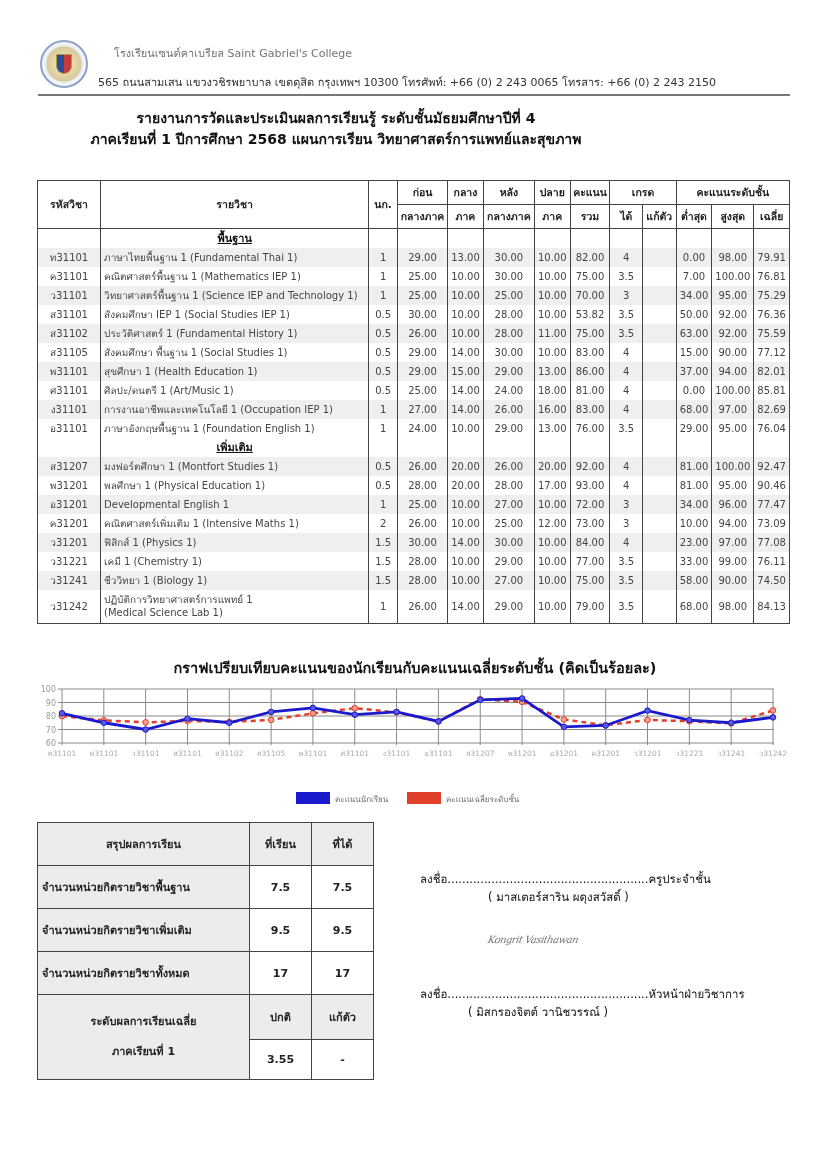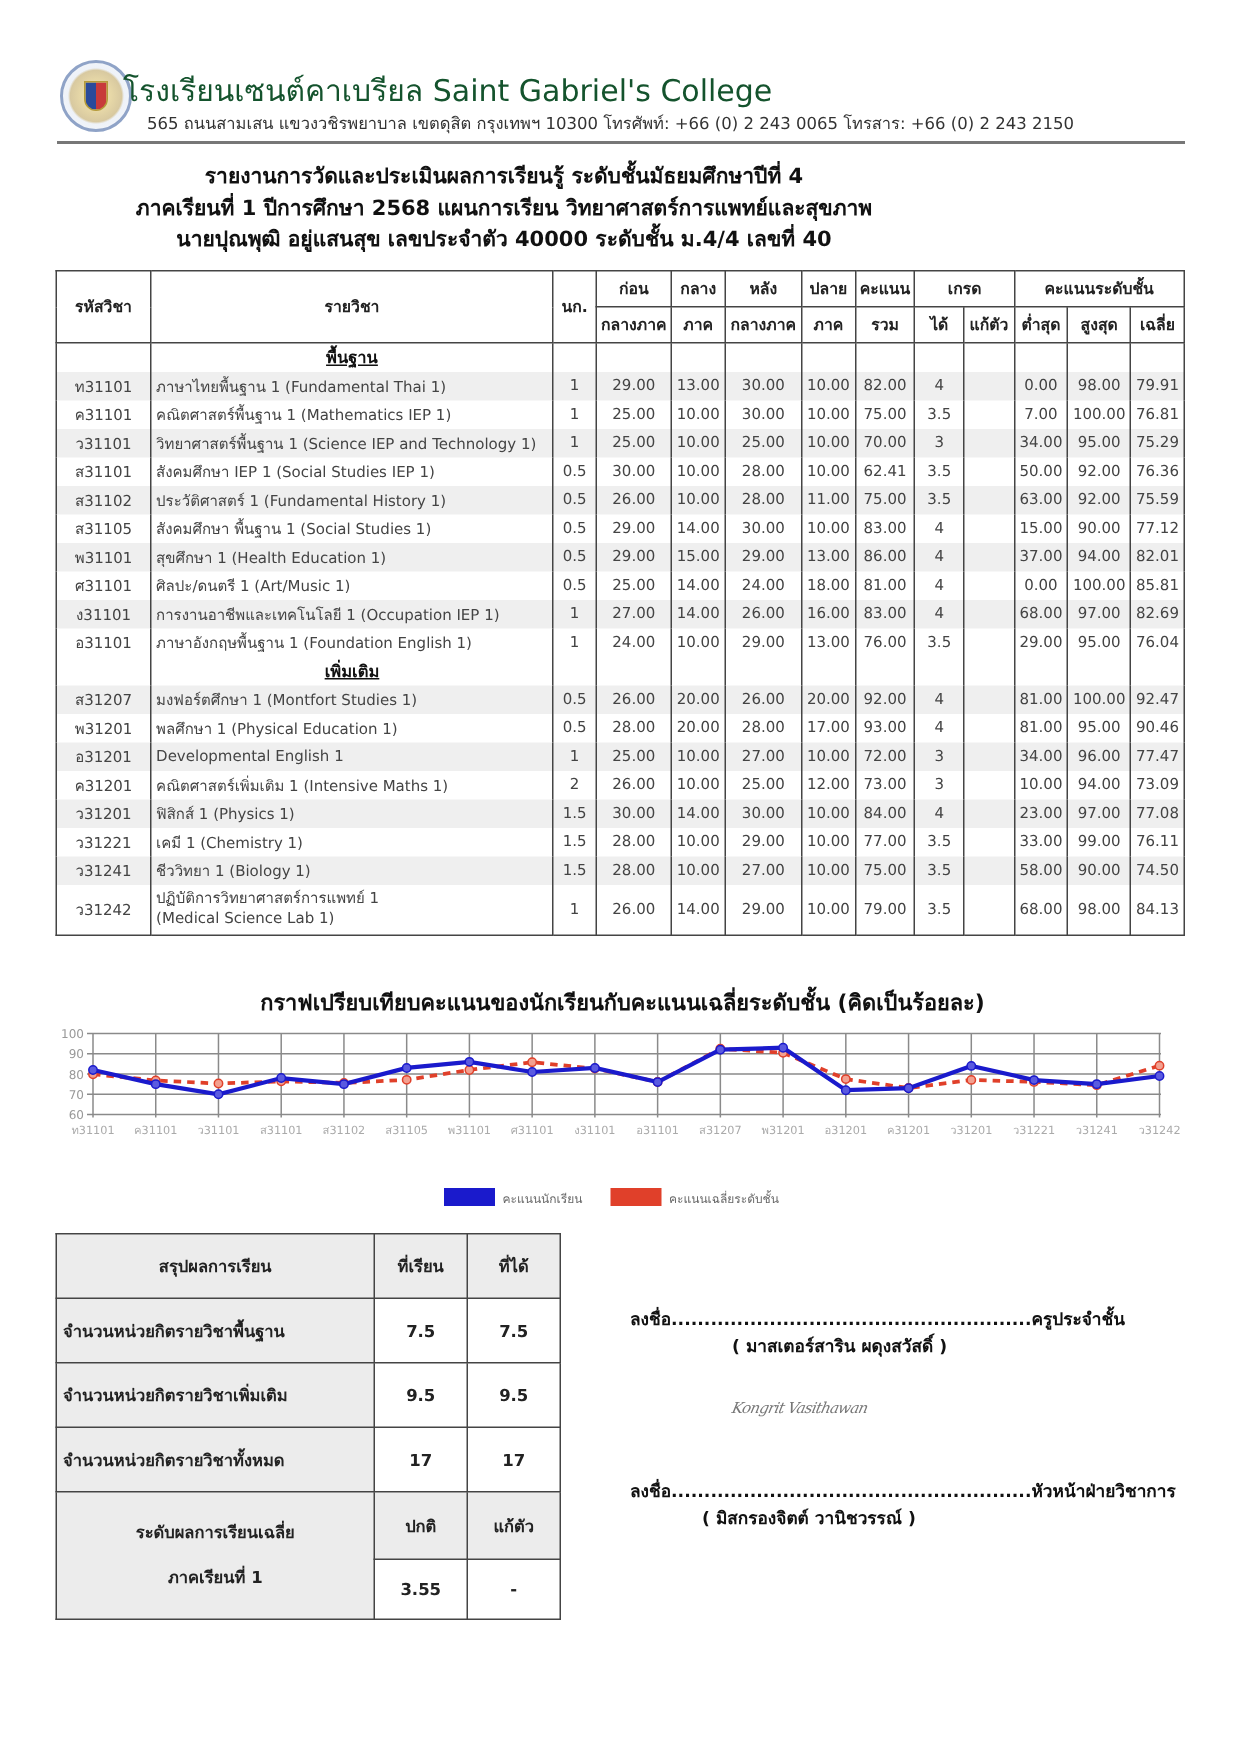--- a/index.html
+++ b/index.html
@@ -3,21 +3,21 @@
 <meta charset="utf-8">
 <style>
   * { box-sizing: border-box; margin: 0; padding: 0; }
   html, body { width: 830px; height: 1171px; background: #ffffff; }
   body { font-family: "DejaVu Sans", "Liberation Sans", sans-serif; color: #222; position: relative; overflow: hidden; }
 
   .header { position: absolute; left: 38px; top: 38px; width: 755px; height: 56px; }
   .logo { position: absolute; left: 2px; top: 2px; width: 48px; height: 48px; border-radius: 50%;
           border: 2px solid #8fa3c7; background: radial-gradient(circle, #f3e6c0 0%, #e8d9a8 30%, #d8c9a0 55%, #eef2f8 60%, #f7f9fc 100%); }
   .logo-inner { position: absolute; left: 14px; top: 12px; width: 16px; height: 20px; background: linear-gradient(90deg, #2a4a9a 50%, #c83a3a 50%); border: 1px solid #b59b3a; border-radius: 0 0 8px 8px; }
-  .school-name { position: absolute; left: 44px; top: 6px; font-size: 20px; color: #14532d; white-space: nowrap; }
+  .school-name { position: absolute; left: 76px; top: 6px; font-size: 11px; color: #737373; white-space: nowrap; }
   .school-address { position: absolute; left: 60px; top: 35px; font-size: 11px; color: #333; white-space: nowrap; }
   .header-rule { position: absolute; left: 38px; top: 94px; width: 752px; height: 2px; background: #777; }
 
   .title-block { position: absolute; left: 0; top: 108px; width: 672px; text-align: center; font-weight: bold; font-size: 14px; line-height: 21px; color: #111; }
 
   table.grades { position: absolute; left: 37px; top: 180px; width: 753px; border-collapse: collapse; font-size: 10px; }
   table.grades th { font-weight: bold; font-size: 10.5px; border: 1.5px solid #444; padding: 2px 1px; text-align: center; height: 24px; background: #fff; }
   table.grades td { border-left: 1.5px solid #444; border-right: 1.5px solid #444; padding: 0 3px; height: 19px; text-align: center; color: #444; }
   table.grades tr.shade td { background: #efefef; }
   table.grades td.left { text-align: left; }
@@ -31,39 +31,38 @@
 
   .chart-title { position: absolute; left: 0; top: 656px; width: 830px; text-align: center; font-weight: bold; font-size: 14.5px; color: #111; }
   .chart-svg { position: absolute; left: 0; top: 680px; }
 
   table.summary { position: absolute; left: 37px; top: 822px; width: 337px; border-collapse: collapse; font-size: 11px; font-weight: bold; }
   table.summary td { border: 1.5px solid #444; height: 25px; text-align: center; padding: 12px 4px; }
   table.summary td.lbl { text-align: left; }
   table.summary .gray { background: #ececec; }
   table.summary td.col { width: 62px; }
 
-  .sign { position: absolute; font-size: 11.5px; font-weight: bold; color: #111; white-space: nowrap; }
+  .sign { position: absolute; font-size: 11.5px; font-weight: normal; color: #111; white-space: nowrap; }
   .signature-scribble { position: absolute; left: 488px; top: 934px; font-family: "DejaVu Serif", serif; font-style: italic; font-size: 10px; color: #777; letter-spacing: -0.5px; transform: skewX(-12deg); }
 </style>
 </head>
 <body>
 
 <div class="header">
   <div class="logo">
       <div class="logo-inner"></div>
     </div>
   <div class="school-name">โรงเรียนเซนต์คาเบรียล  Saint Gabriel's College</div>
   <div class="school-address">565 ถนนสามเสน แขวงวชิรพยาบาล เขตดุสิต กรุงเทพฯ 10300 โทรศัพท์: +66 (0) 2 243 0065 โทรสาร: +66 (0) 2 243 2150</div>
 </div>
 <div class="header-rule"></div>
 
 <div class="title-block">
   <div>รายงานการวัดและประเมินผลการเรียนรู้ ระดับชั้นมัธยมศึกษาปีที่ 4</div>
   <div>ภาคเรียนที่ 1 ปีการศึกษา 2568 แผนการเรียน วิทยาศาสตร์การแพทย์และสุขภาพ</div>
-  <div>นายปุณพุฒิ อยู่แสนสุข เลขประจำตัว 40000 ระดับชั้น ม.4/4 เลขที่ 40</div>
 </div>
 
 <table class="grades">
   <colgroup>
     <col class="col-code">
       <col class="col-name">
       <col class="col-cr">
       <col class="col-s1">
       <col class="col-s2">
       <col class="col-s3">
@@ -163,21 +162,21 @@
         <td>75.29</td>
       </tr>
       <tr>
         <td>ส31101</td>
         <td class="left">สังคมศึกษา IEP 1 (Social Studies IEP 1)</td>
         <td>0.5</td>
         <td>30.00</td>
         <td>10.00</td>
         <td>28.00</td>
         <td>10.00</td>
-        <td>62.41</td>
+        <td>53.82</td>
         <td>3.5</td>
         <td></td>
         <td>50.00</td>
         <td>92.00</td>
         <td>76.36</td>
       </tr>
       <tr class="shade">
         <td>ส31102</td>
         <td class="left">ประวัติศาสตร์ 1 (Fundamental History 1)</td>
         <td>0.5</td>

